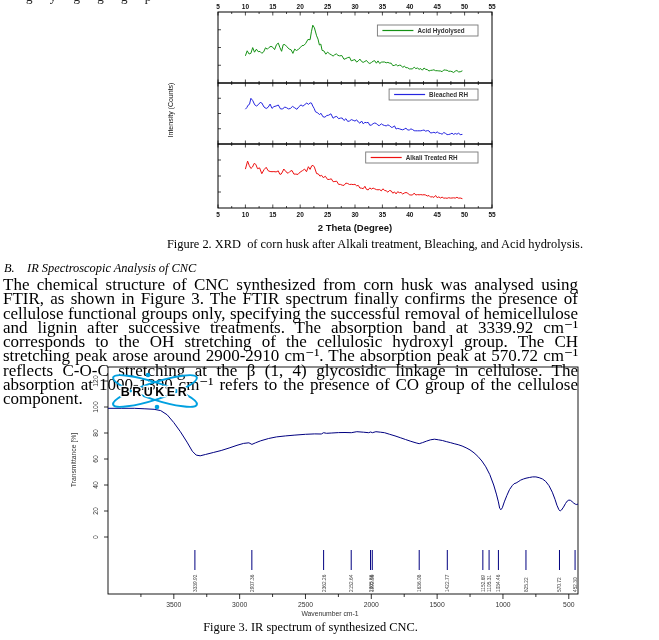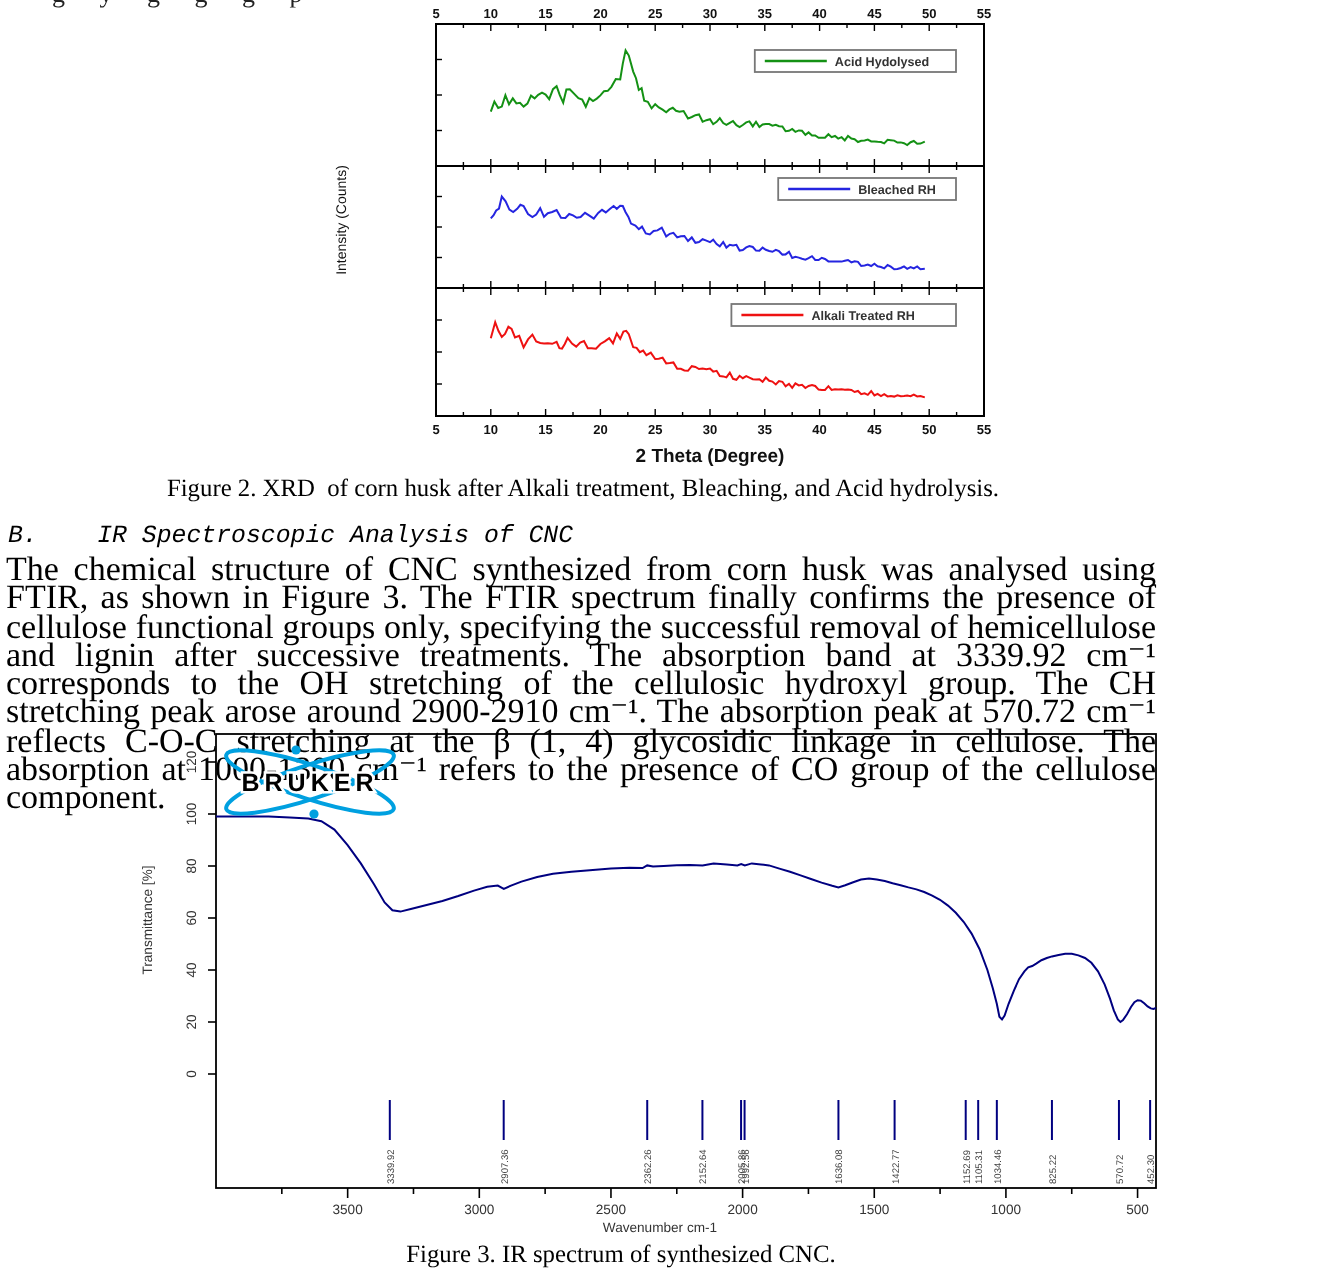--- a/index.html
+++ b/index.html
@@ -4,23 +4,23 @@
 <style>
   html,body{margin:0;padding:0;background:#ffffff;}
   .canvas{position:relative;width:583px;height:640px;background:#fff;overflow:hidden;
           font-family:"Liberation Serif","DejaVu Serif",serif;color:#000;}
   .top-clip{position:absolute;left:26px;top:0;width:200px;height:5px;overflow:hidden;}
   .top-clip span{display:block;margin-top:-11px;font-size:13px;letter-spacing:7px;color:#222;}
   svg text{font-family:"Liberation Sans","DejaVu Sans",sans-serif;}
   #xrd-svg{position:absolute;left:160px;top:0;}
   #ftir-svg{position:absolute;left:60px;top:360px;}
   .cap{position:absolute;left:0;right:0;text-align:center;font-size:12.4px;white-space:pre;}
-  #cap2{top:237px;}
+  #cap2{top:237px;text-align:right;}
   #cap3{top:620px;margin-left:38px;}
-  .heading{position:absolute;left:4px;top:261px;font-size:12.4px;font-style:italic;white-space:pre;font-family:Liberation Mono, monospace;}
+  .heading{position:absolute;left:4px;top:261px;font-size:12.4px;font-style:italic;white-space:pre;}
   .para{position:absolute;left:3px;right:5px;top:278px;font-size:17px;line-height:14.3px;
         text-align:justify;}
 </style>
 </head>
 <body>
 
 <div class="canvas">
   <div class="top-clip">
       <span>g y g g g p</span>
     </div>

